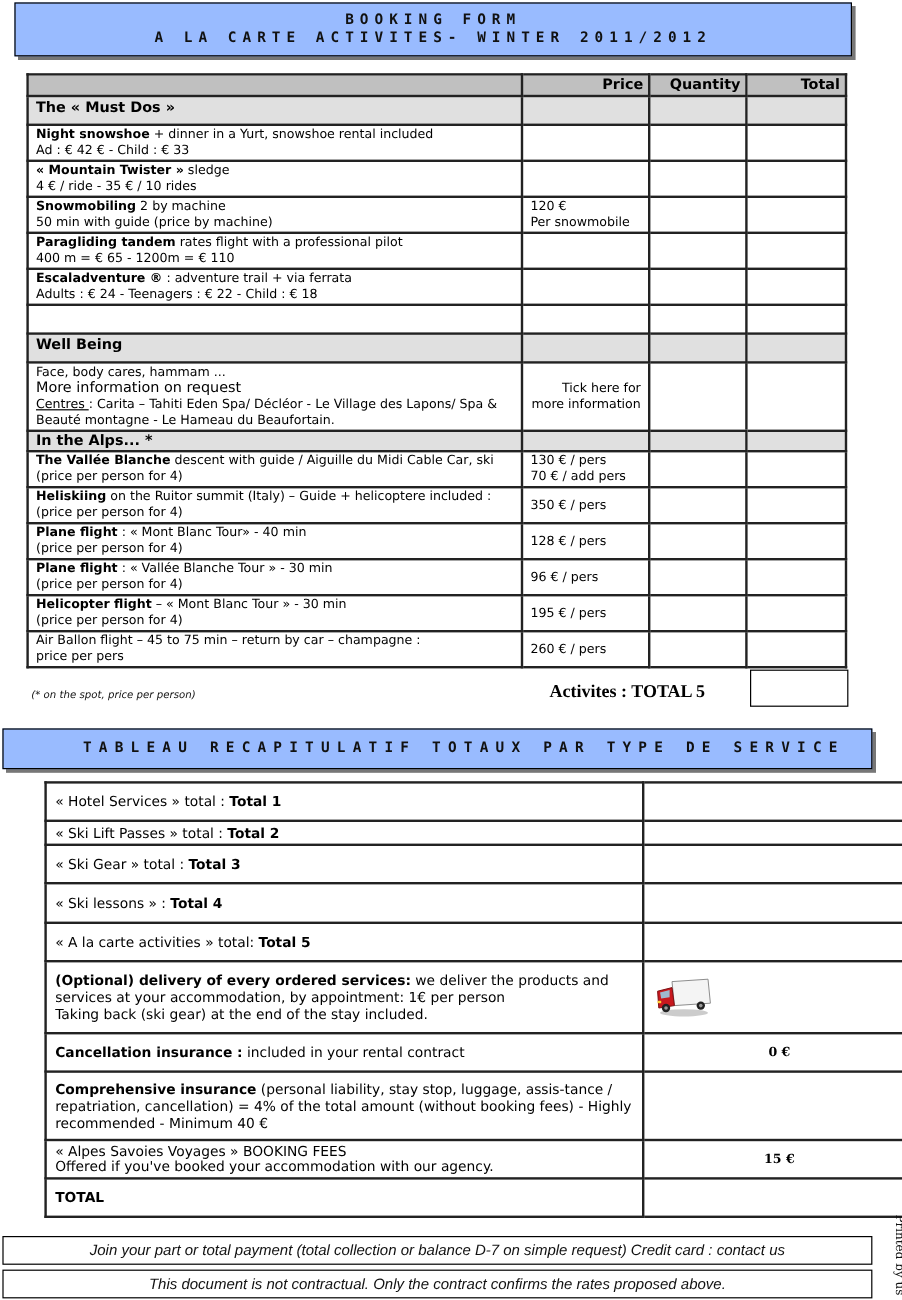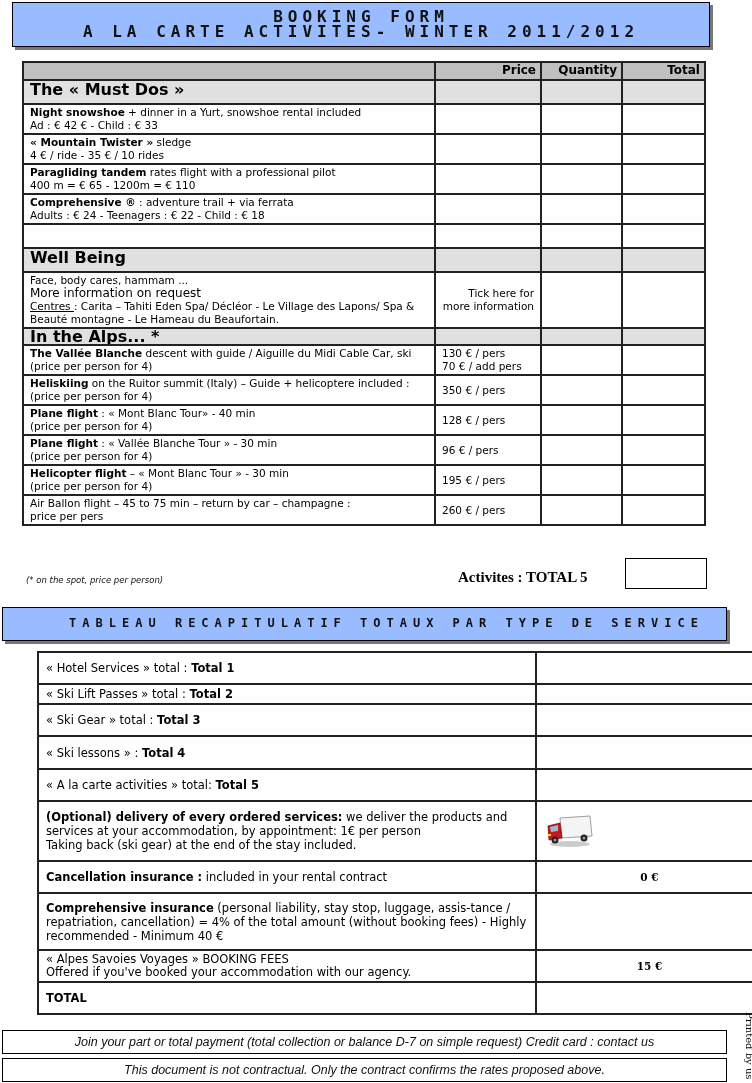--- a/index.html
+++ b/index.html
@@ -10,35 +10,35 @@
     position: absolute;
     background: #99bbff;
     border: 1px solid #000;
     box-shadow: 3px 3px 0 #777;
     text-align: center;
     font-family: "DejaVu Sans Mono", monospace;
     font-weight: bold;
     letter-spacing: 5px;
     color: #111;
   }
-  #banner-top { left: 12px; top: 2px; width: 698px; height: 45px; font-size: 16px; line-height: 15px; padding-top: 6px; }
+  #banner-top { left: 12px; top: 2px; width: 698px; height: 45px; font-size: 12px; line-height: 15px; padding-top: 6px; }
   #banner-summary { left: 2px; top: 607px; width: 725px; height: 34px; font-size: 12px; line-height: 30px; letter-spacing: 6px; padding-left: 44px; }
 
   
   #activities {
     position: absolute; left: 22px; top: 61px; width: 682px;
     border-collapse: collapse; table-layout: fixed;
     font-size: 10.5px; line-height: 13px;
   }
   #activities td, #activities th {
     border: 2px solid #222; padding: 1px 6px; vertical-align: top; overflow: hidden;
   }
   #activities th { background: #c0c0c0; font-size: 12px; font-weight: bold; height: 18px; padding: 0 4px; text-align: right; line-height: 15px; }
   #activities th.blank { background: #c0c0c0; }
-  #activities tr.section td { background: #e0e0e0; font-weight: bold; font-size: 16px; line-height: 15px; }
+  #activities tr.section td { background: #e0e0e0; font-weight: bold; font-size: 12px; line-height: 15px; }
   #activities td.price { font-size: 10.5px; }
   #activities td.price-mid { vertical-align: middle; }
   #activities td.center { text-align: right; vertical-align: middle; }
   #activities td.dash-right { border-right: 1px dashed #bbb; }
   .b { font-weight: bold; }
   .u { text-decoration: underline; }
   .big { font-size: 12px; }
 
   #footnote { position: absolute; left: 26px; top: 575px; font-size: 8.5px; font-style: italic; color: #111; }
   #total5-label { position: absolute; left: 458px; top: 569px; font-family: Liberation Serif, serif; font-size: 15px; font-weight: bold; }
@@ -105,30 +105,36 @@
   </tr>
 
   <tr style="height:27px">
     <td><span class="b">« Mountain Twister »</span><span> sledge</span><br><span>4 €  / ride - 35 € / 10 rides</span></td>
     <td class="price"></td>
     <td></td>
     <td></td>
   </tr>
 
 
+  <tr style="height:27px">
+    <td><span class="b">Snowmobiling</span><span>  2 by machine</span><br><span>50 min with guide (price by machine)</span></td>
+    <td class="price"><span>120 €</span><br><span>Per snowmobile</span></td>
+    <td></td>
+    <td></td>
+  </tr>
 
   <tr style="height:27px">
     <td><span class="b">Paragliding tandem</span><span> rates flight with a professional pilot</span><br><span>400 m = € 65 - 1200m = € 110</span></td>
     <td class="price"></td>
     <td></td>
     <td></td>
   </tr>
 
   <tr style="height:27px">
-    <td><span class="b">Comprehensive ®</span><span> : adventure trail + via ferrata</span><br><span>Adults : € 24 - Teenagers : € 22 - Child : € 18</span></td>
+    <td><span class="b">Escaladventure ®</span><span> : adventure trail + via ferrata</span><br><span>Adults : € 24 - Teenagers : € 22 - Child : € 18</span></td>
     <td class="price"></td>
     <td></td>
     <td></td>
   </tr>
 
   <tr style="height:24px">
     <td></td>
         <td></td>
         <td></td>
         <td></td>

